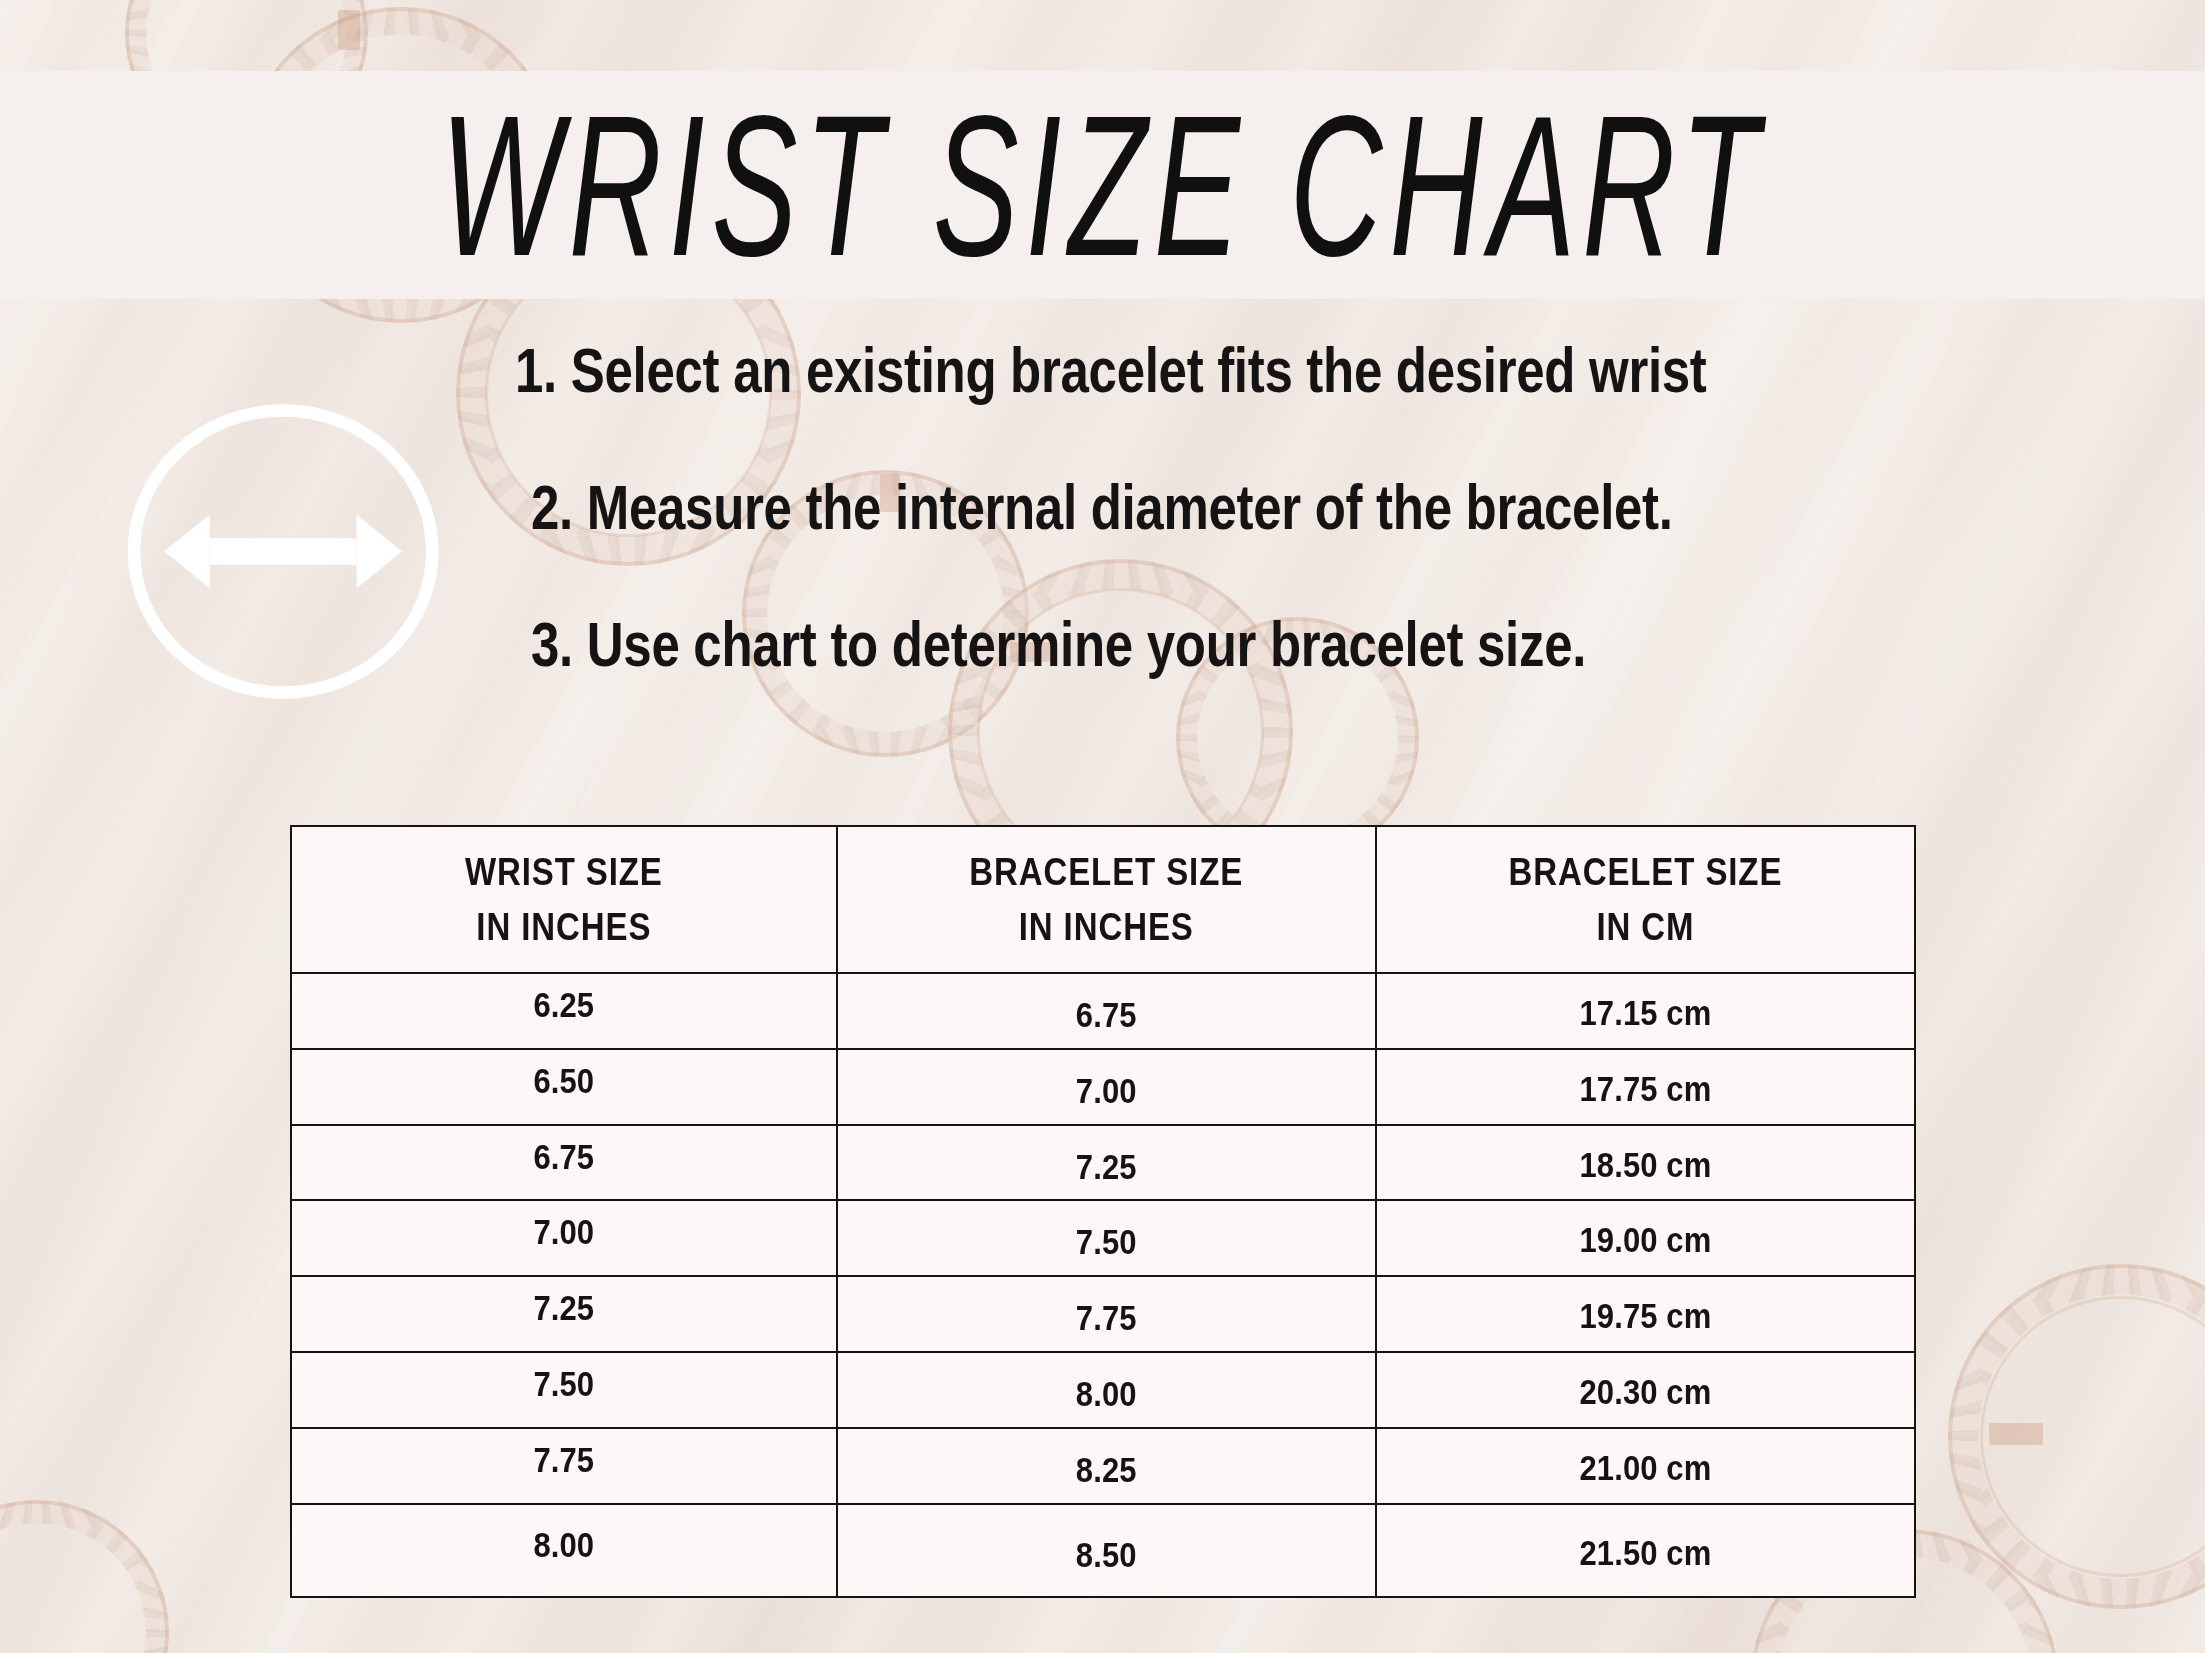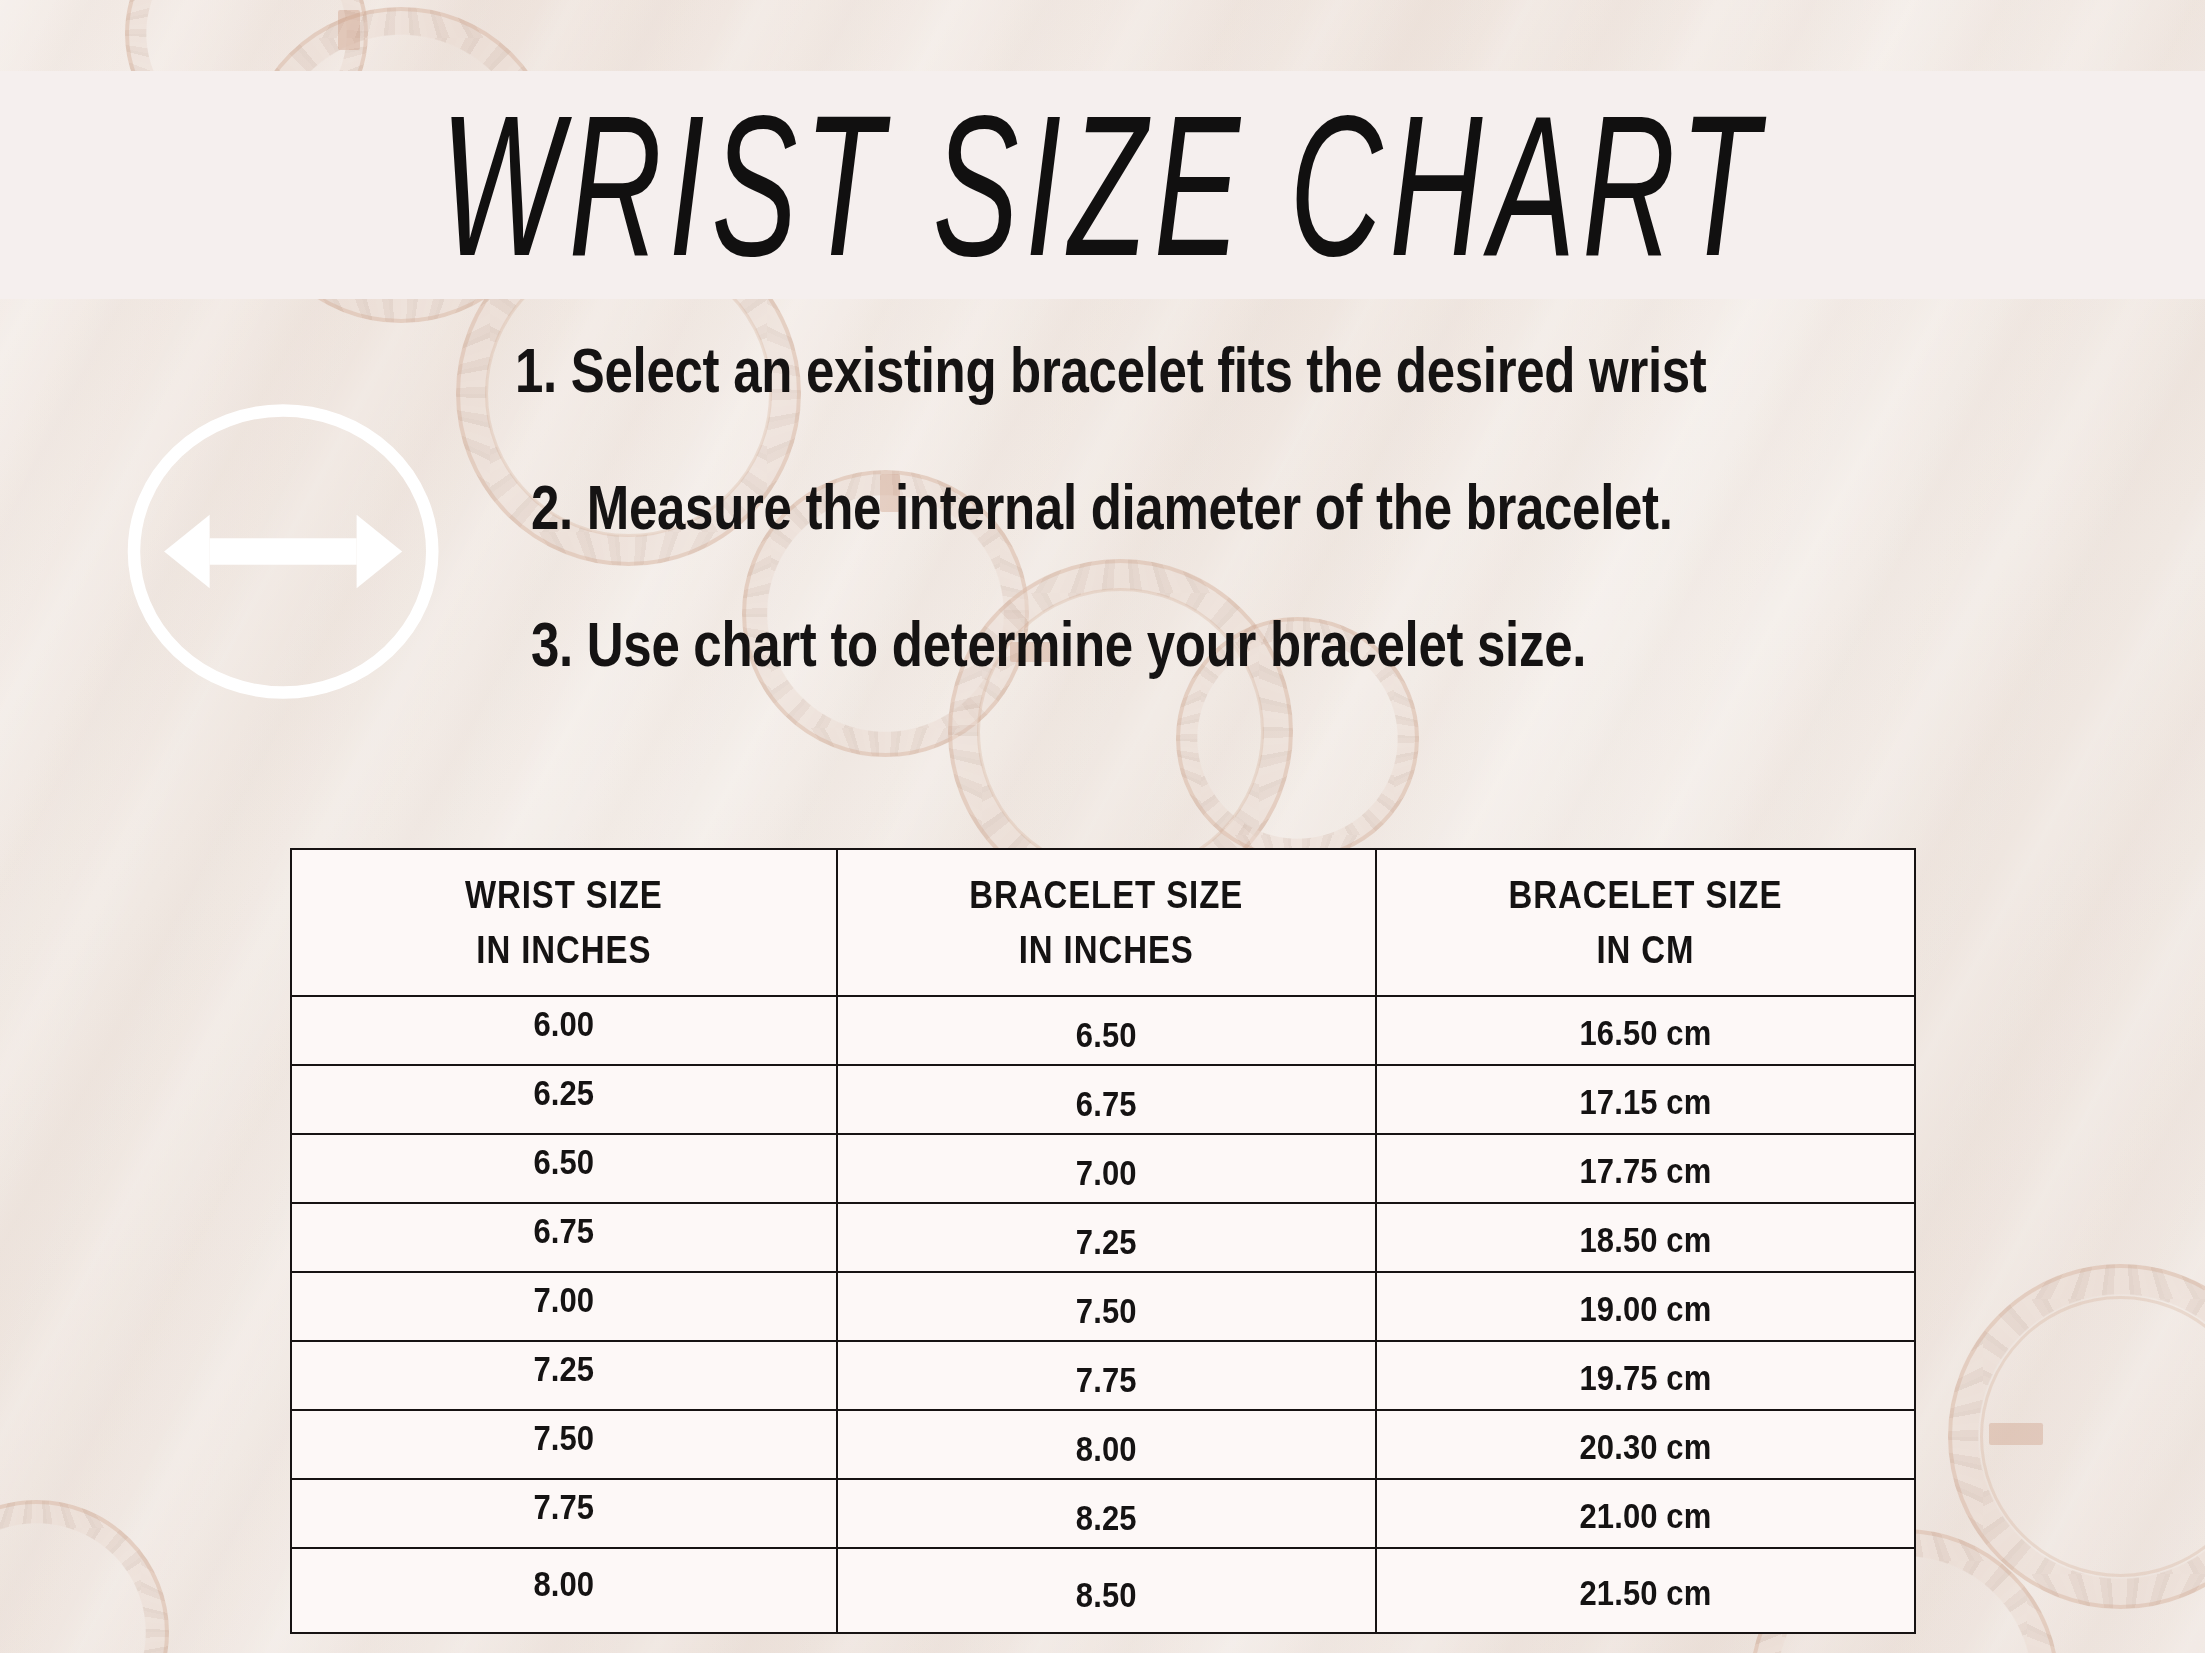--- a/index.html
+++ b/index.html
@@ -162,21 +162,20 @@
     top: 825px;
     width: 1626px;
     height: 773px;
   }
   table#size-table {
     width: 100%;
     height: 100%;
     border-collapse: collapse;
     background: #fdf8f7;
     table-layout: fixed;
-    margin-top: 23px;
   }
   table#size-table,
   table#size-table th,
   table#size-table td {
     border: 2.2px solid #171313;
   }
   table#size-table th,
   table#size-table td {
     text-align: center;
     vertical-align: middle;
@@ -292,25 +291,20 @@
             <div>IN INCHES</div>
           </th>
           <th class="col-c">
             <div>BRACELET SIZE</div>
             <div>IN CM</div>
           </th>
         </tr>
       </thead>
       <tbody id="size-table-body">
           <tr>
-            <td class="cell-a">6.00</td>
-            <td class="cell-b">6.50</td>
-            <td class="cell-c">16.50 cm</td>
-          </tr>
-          <tr>
             <td class="cell-a">6.25</td>
             <td class="cell-b">6.75</td>
             <td class="cell-c">17.15 cm</td>
           </tr>
           <tr>
             <td class="cell-a">6.50</td>
             <td class="cell-b">7.00</td>
             <td class="cell-c">17.75 cm</td>
           </tr>
           <tr>

